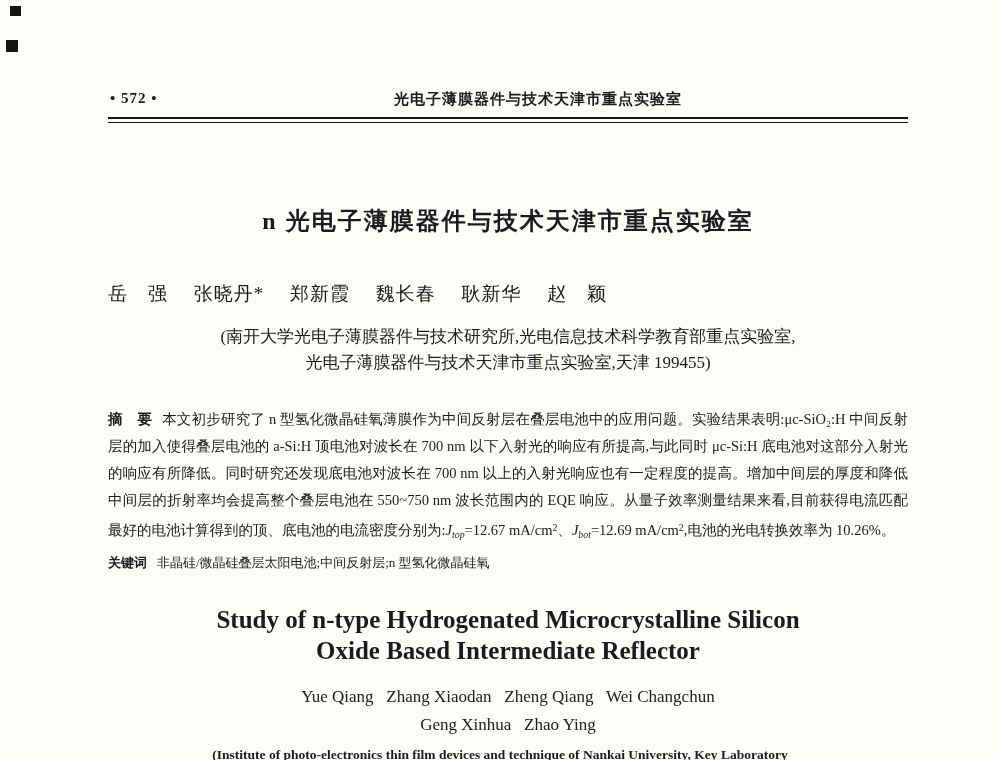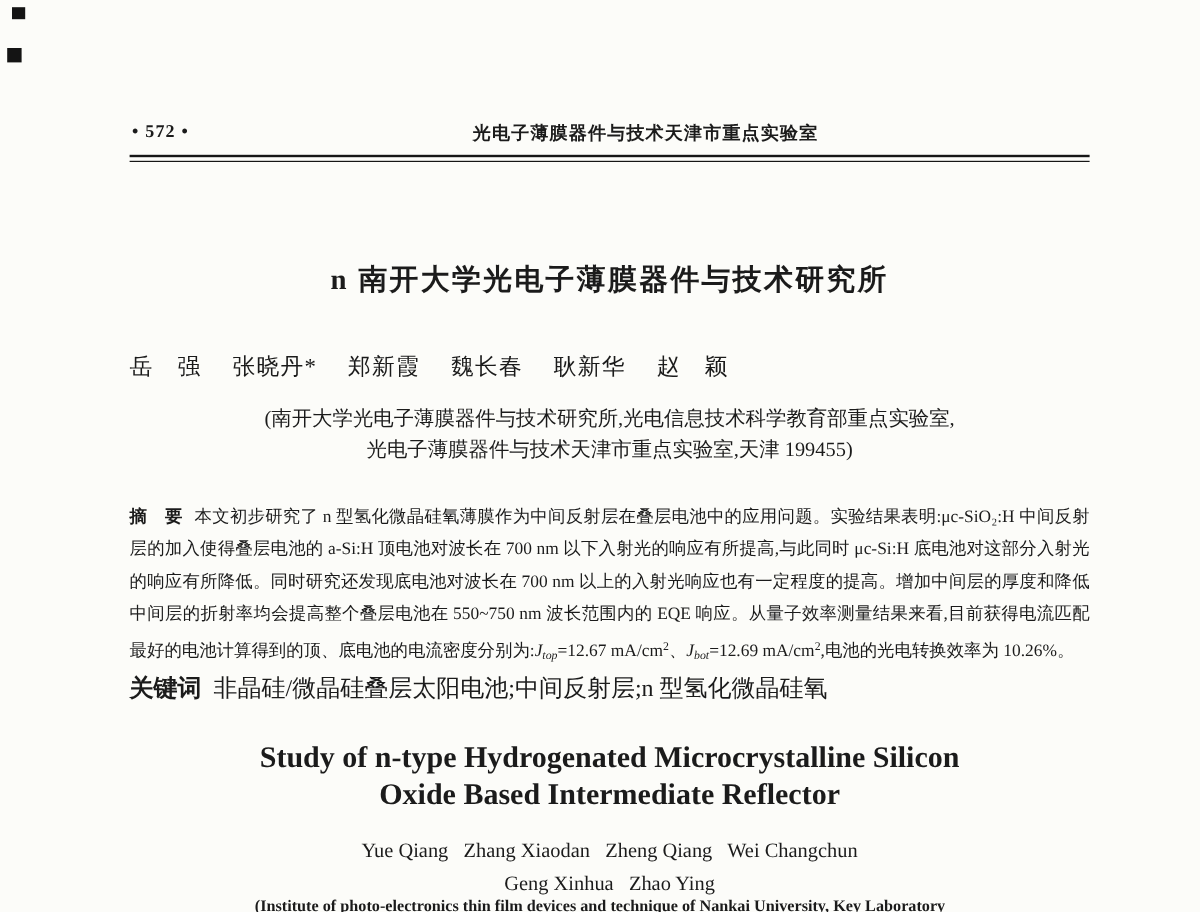--- a/index.html
+++ b/index.html
@@ -9,21 +9,21 @@
     margin:0 auto;
     background:#fcfcf9;
     color:#1b1b1b;
     font-family:"Liberation Serif","DejaVu Serif",serif;
     overflow:hidden;
   }
   .scan-mark { position:absolute; background:#141414; }
   .mark1 { left:10px; top:6px;  width:11px; height:10px; }
   .mark2 { left:6px;  top:40px; width:12px; height:12px; }
 
-  .content { position:absolute; left:108px; top:16px; width:800px; }
+  .content { position:absolute; left:108px; top:4px; width:800px; }
 
   .page-header {
     margin-top:86px;
     position:relative;
     height:20px;
     font-size:15px;
   }
   .page-num {
     position:absolute; left:2px; top:0;
     font-weight:bold; letter-spacing:1px;
@@ -66,21 +66,21 @@
     text-align:justify;
   }
   .bold { font-weight:bold; }
   .label-gap { margin-right:10px; }
   .ital { font-style:italic; }
   .sub { font-size:0.68em; vertical-align:-0.28em; font-style:italic; }
   .sup { font-size:0.68em; vertical-align:0.45em; }
 
   .keywords {
     margin:1px 0 0 0;
-    font-size:20px;
+    font-size:13px;
     line-height:27px;
     text-align:left;
   }
 
   .title-en {
     margin:28px 0 0 0;
     font-size:25px;
     font-weight:bold;
     text-align:center;
     line-height:31px;
@@ -111,21 +111,21 @@
   <div class="scan-mark mark2"></div>
 
   <div class="content">
 
     <div class="page-header">
       <span class="page-num">• 572 •</span>
       <span class="proc-title">光电子薄膜器件与技术天津市重点实验室</span>
     </div>
     <div class="double-rule"></div>
 
-    <h1 class="title-cn">n 南开大学光电子薄膜器件与技术研究所</h1>
+    <h1 class="title-cn">n 光电子薄膜器件与技术天津市重点实验室</h1>
 
     <div class="authors-cn">岳　强　 张晓丹*　 郑新霞　 魏长春　 耿新华　 赵　颖</div>
 
     <div class="affil affil-1">(南开大学光电子薄膜器件与技术研究所,光电信息技术科学教育部重点实验室,</div>
     <div class="affil affil-2">光电子薄膜器件与技术天津市重点实验室,天津 199455)</div>
 
     <p class="abstract"><span class="bold label-gap">摘　要</span><span>本文初步研究了 n 型氢化微晶硅氧薄膜作为中间反射层在叠层电池中的应用问题。实验结果表明:μc-SiO₂:H 中间反射层的加入使得叠层电池的 a-Si:H 顶电池对波长在 700 nm 以下入射光的响应有所提高,与此同时 μc-Si:H 底电池对这部分入射光的响应有所降低。同时研究还发现底电池对波长在 700 nm 以上的入射光响应也有一定程度的提高。增加中间层的厚度和降低中间层的折射率均会提高整个叠层电池在 550~750 nm 波长范围内的 EQE 响应。从量子效率测量结果来看,目前获得电流匹配最好的电池计算得到的顶、底电池的电流密度分别为:</span><span class="ital">J</span><span class="sub">top</span><span>=12.67 mA/cm</span><span class="sup">2</span><span>、</span><span class="ital">J</span><span class="sub">bot</span><span>=12.69 mA/cm</span><span class="sup">2</span><span>,电池的光电转换效率为 10.26%。</span></p>
 
     <p class="keywords"><span class="bold label-gap">关键词</span><span>非晶硅/微晶硅叠层太阳电池;中间反射层;n 型氢化微晶硅氧</span></p>
 

